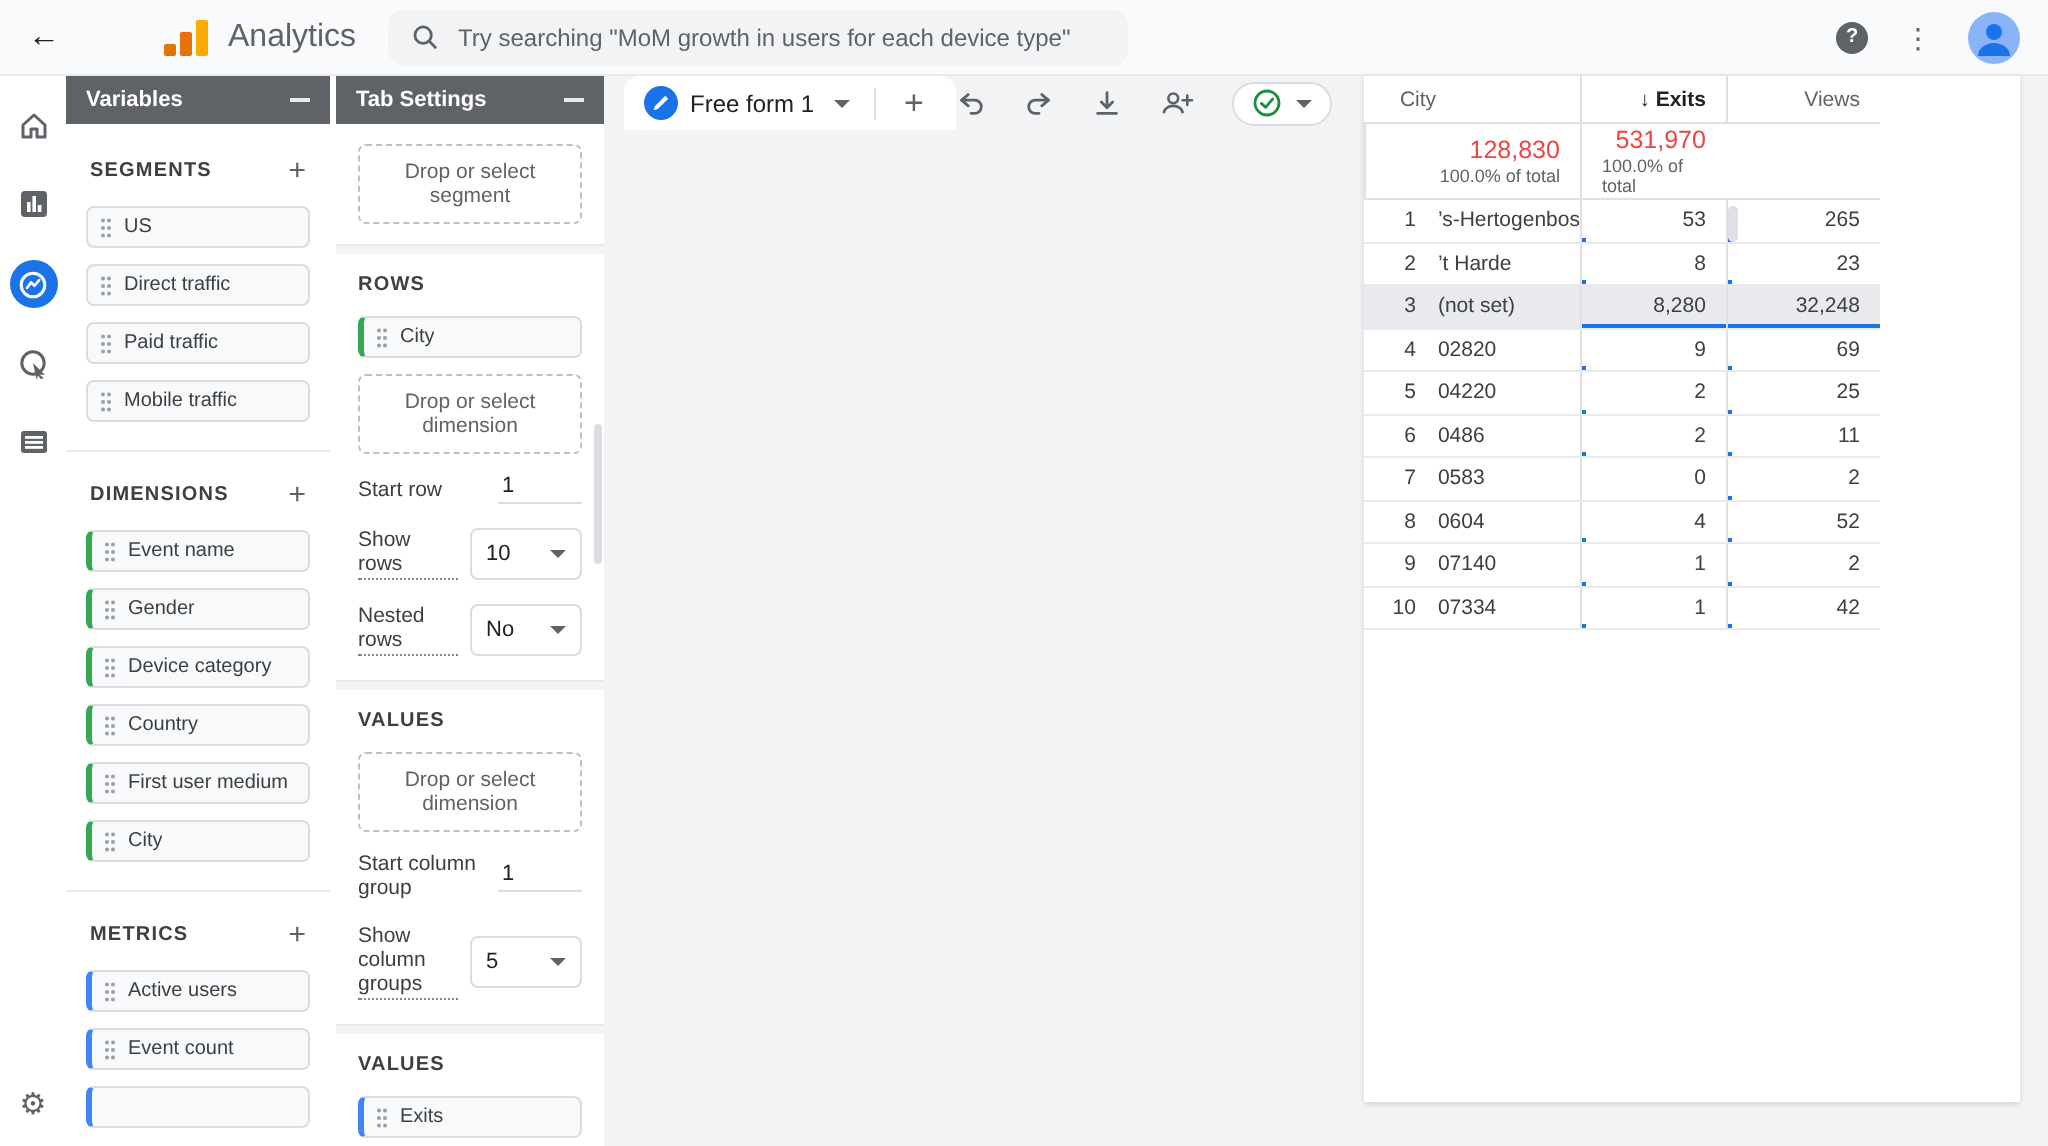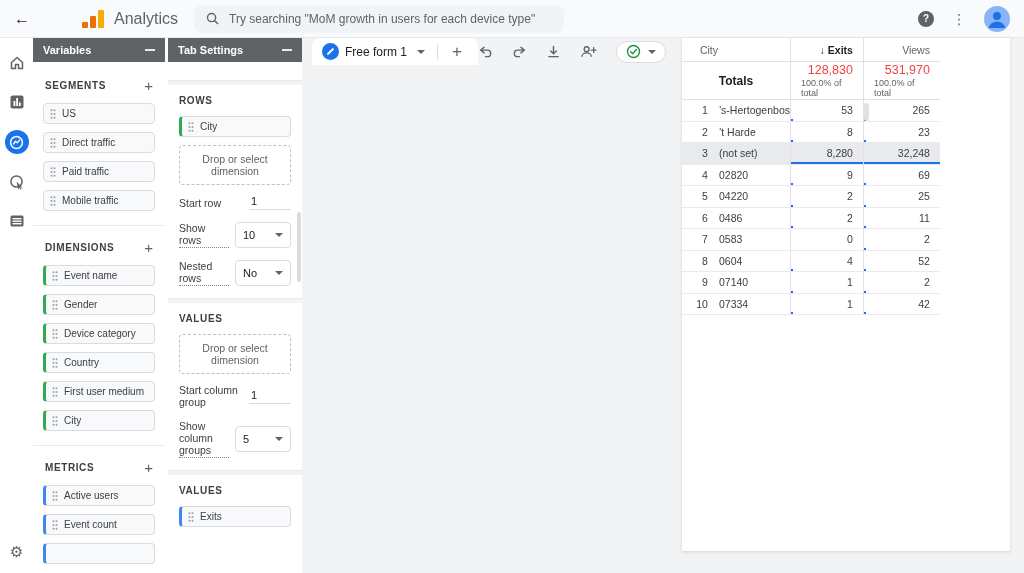--- a/index.html
+++ b/index.html
@@ -369,20 +369,21 @@
           </div>
       </div>
     </div>
 
     <div class="panel ts">
       <div class="panel-header">
         <span class="panel-title">Tab Settings</span>
         <span class="minus"></span>
       </div>
       <div class="panel-body">
+        <div class="drop">Drop or select segment</div>
         <div class="ts-band"></div>
 
         <div class="ts-sec-title">ROWS</div>
         <div class="chip dim">
           <svg class="drag" width="6" height="10" viewBox="0 0 6 10">
               <g fill="#9aa0a6">
                 <circle cx="1.5" cy="1.2" r="1"></circle>
                 <circle cx="4.5" cy="1.2" r="1"></circle>
                 <circle cx="1.5" cy="5" r="1"></circle>
                 <circle cx="4.5" cy="5" r="1"></circle>
@@ -507,21 +508,20 @@
             <div class="th">City</div>
             <div class="th num sorted">
               <span class="sort-arrow">↓</span>
               <span>Exits</span>
             </div>
             <div class="th num">
                 <span>Views</span>
               </div>
           </div>
           <div class="totals">
-            <div class="tc">Totals</div>
             <div class="tc num">
               <span class="tot">128,830</span>
               <span class="pct">100.0% of total</span>
             </div>
             <div class="tc num">
               <span class="tot">531,970</span>
               <span class="pct">100.0% of total</span>
             </div>
           </div>
           <div>

